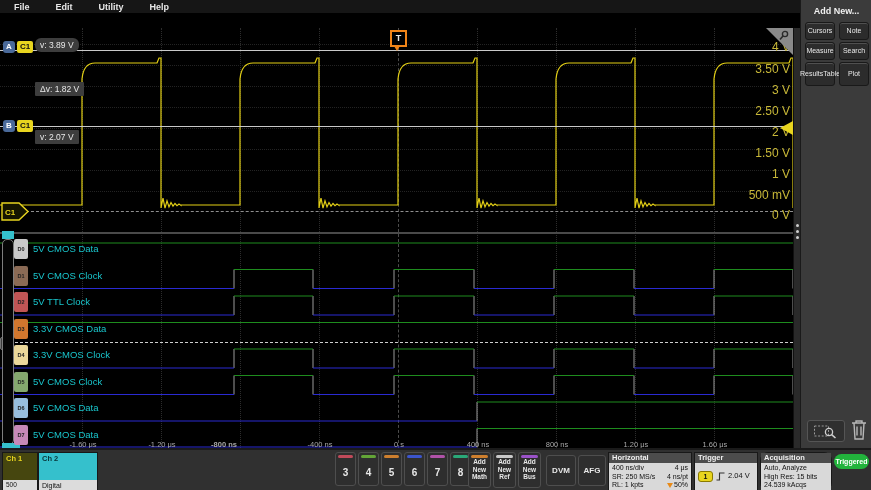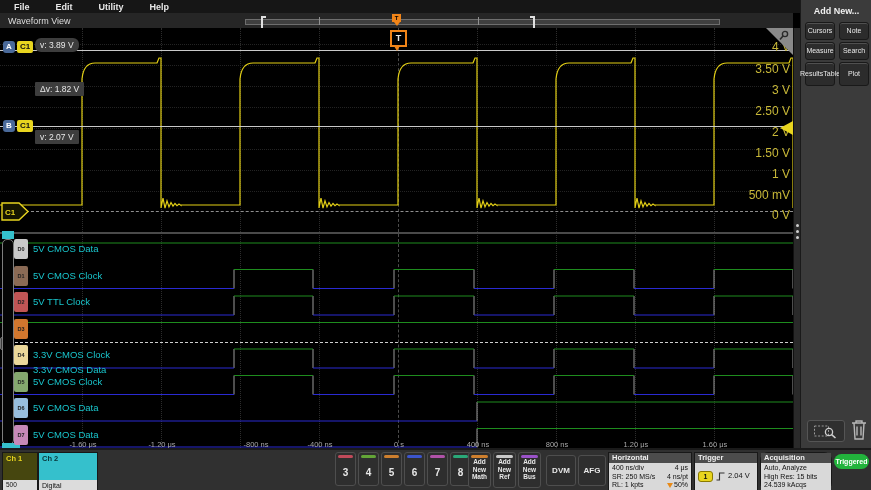--- a/index.html
+++ b/index.html
@@ -69,30 +69,20 @@
 
 <div id="screen">
 
   <div id="menubar" class="abs">
       <span class="menu-item">File</span>
       <span class="menu-item">Edit</span>
       <span class="menu-item">Utility</span>
       <span class="menu-item">Help</span>
     </div>
 
-  <div id="tabbar" class="abs">
-    <div id="tab-title" class="abs">Waveform View</div>
-    <div id="navtrack" class="abs"></div>
-    <div class="abs nav-bracket" style="left:261px;border-right:none;"></div>
-    <div class="abs nav-bracket" style="left:530px;border-left:none;"></div>
-    <div class="abs nav-tick" style="left:319px;"></div>
-    <div class="abs nav-tick" style="left:478px;"></div>
-    <div id="nav-trig" class="abs">T</div>
-    <div id="nav-trig-arr" class="abs"></div>
-  </div>
 
   <div id="plot" class="abs">
     <div id="gridlayer">
         <div class="gridv" style="position: absolute; left: 82px;"></div>
         <div class="gridv" style="position: absolute; left: 161px;"></div>
         <div class="gridv" style="position: absolute; left: 240px;"></div>
         <div class="gridv" style="position: absolute; left: 319px;"></div>
         <div class="gridv center" style="position: absolute; left: 398px;"></div>
         <div class="gridv" style="position: absolute; left: 477px;"></div>
         <div class="gridv" style="position: absolute; left: 556px;"></div>
@@ -153,21 +143,21 @@
         <div class="ylab" style="position: absolute; top: 76px;">2.50 V</div>
         <div class="ylab" style="position: absolute; top: 97px;">2 V</div>
         <div class="ylab" style="position: absolute; top: 118px;">1.50 V</div>
         <div class="ylab" style="position: absolute; top: 139px; margin-left: 28px;">1 V</div>
         <div class="ylab" style="position: absolute; top: 160px;">500 mV</div>
         <div class="ylab" style="position: absolute; top: 180px;">0 V</div>
       </div>
     <div id="tlabels">
         <div class="tlab" style="position: absolute; left: 83px; top: 412px;">-1.60 μs</div>
         <div class="tlab" style="position: absolute; left: 162px; top: 412px;">-1.20 μs</div>
-        <div class="tlab" style="position: absolute; left: 256px; top: 412px;">-800 ns</div>
+        <div class="tlab" style="position: absolute; left: 224px; top: 412px; font-weight: bold;">-800 ns</div>
         <div class="tlab" style="position: absolute; left: 320px; top: 412px;">-400 ns</div>
         <div class="tlab" style="position: absolute; left: 399px; top: 412px;">0 s</div>
         <div class="tlab" style="position: absolute; left: 478px; top: 412px;">400 ns</div>
         <div class="tlab" style="position: absolute; left: 557px; top: 412px;">800 ns</div>
         <div class="tlab" style="position: absolute; left: 636px; top: 412px;">1.20 μs</div>
         <div class="tlab" style="position: absolute; left: 715px; top: 412px;">1.60 μs</div>
       </div>
 
     <div id="trig-flag" class="abs">T</div>
     <div id="trig-flag-arr" class="abs"></div>
@@ -187,21 +177,21 @@
     <div class="abs cyan-tab" style="left:2px;top:203px;width:12px;height:8px;"></div>
     <div class="abs cyan-tab" style="left:2px;top:415px;width:18px;height:5px;"></div>
     <div id="digrows">
         <div class="dig-badge" style="position: absolute; left: 14px; top: 211px; background: rgb(201, 201, 201);">D0</div>
         <div class="dig-label" style="position: absolute; left: 33px; top: 215px;">5V CMOS Data</div>
         <div class="dig-badge" style="position: absolute; left: 14px; top: 237.5px; background: rgb(138, 106, 85);">D1</div>
         <div class="dig-label" style="position: absolute; left: 33px; top: 241.5px;">5V CMOS Clock</div>
         <div class="dig-badge" style="position: absolute; left: 14px; top: 264px; background: rgb(192, 85, 85);">D2</div>
         <div class="dig-label" style="position: absolute; left: 33px; top: 268px;">5V TTL Clock</div>
         <div class="dig-badge" style="position: absolute; left: 14px; top: 290.5px; background: rgb(210, 119, 46);">D3</div>
-        <div class="dig-label" style="position: absolute; left: 33px; top: 294.5px; margin-top: 41px;">3.3V CMOS Data</div>
+        <div class="dig-label" style="position: absolute; left: 33px; top: 294.5px;">3.3V CMOS Data</div>
         <div class="dig-badge" style="position: absolute; left: 14px; top: 317px; background: rgb(236, 216, 154);">D4</div>
         <div class="dig-label" style="position: absolute; left: 33px; top: 321px;">3.3V CMOS Clock</div>
         <div class="dig-badge" style="position: absolute; left: 14px; top: 343.5px; background: rgb(133, 168, 110);">D5</div>
         <div class="dig-label" style="position: absolute; left: 33px; top: 347.5px;">5V CMOS Clock</div>
         <div class="dig-badge" style="position: absolute; left: 14px; top: 370px; background: rgb(152, 190, 221);">D6</div>
         <div class="dig-label" style="position: absolute; left: 33px; top: 374px;">5V CMOS Data</div>
         <div class="dig-badge" style="position: absolute; left: 14px; top: 396.5px; background: rgb(198, 137, 184);">D7</div>
         <div class="dig-label" style="position: absolute; left: 33px; top: 400.5px;">5V CMOS Data</div>
       </div>
   </div>

